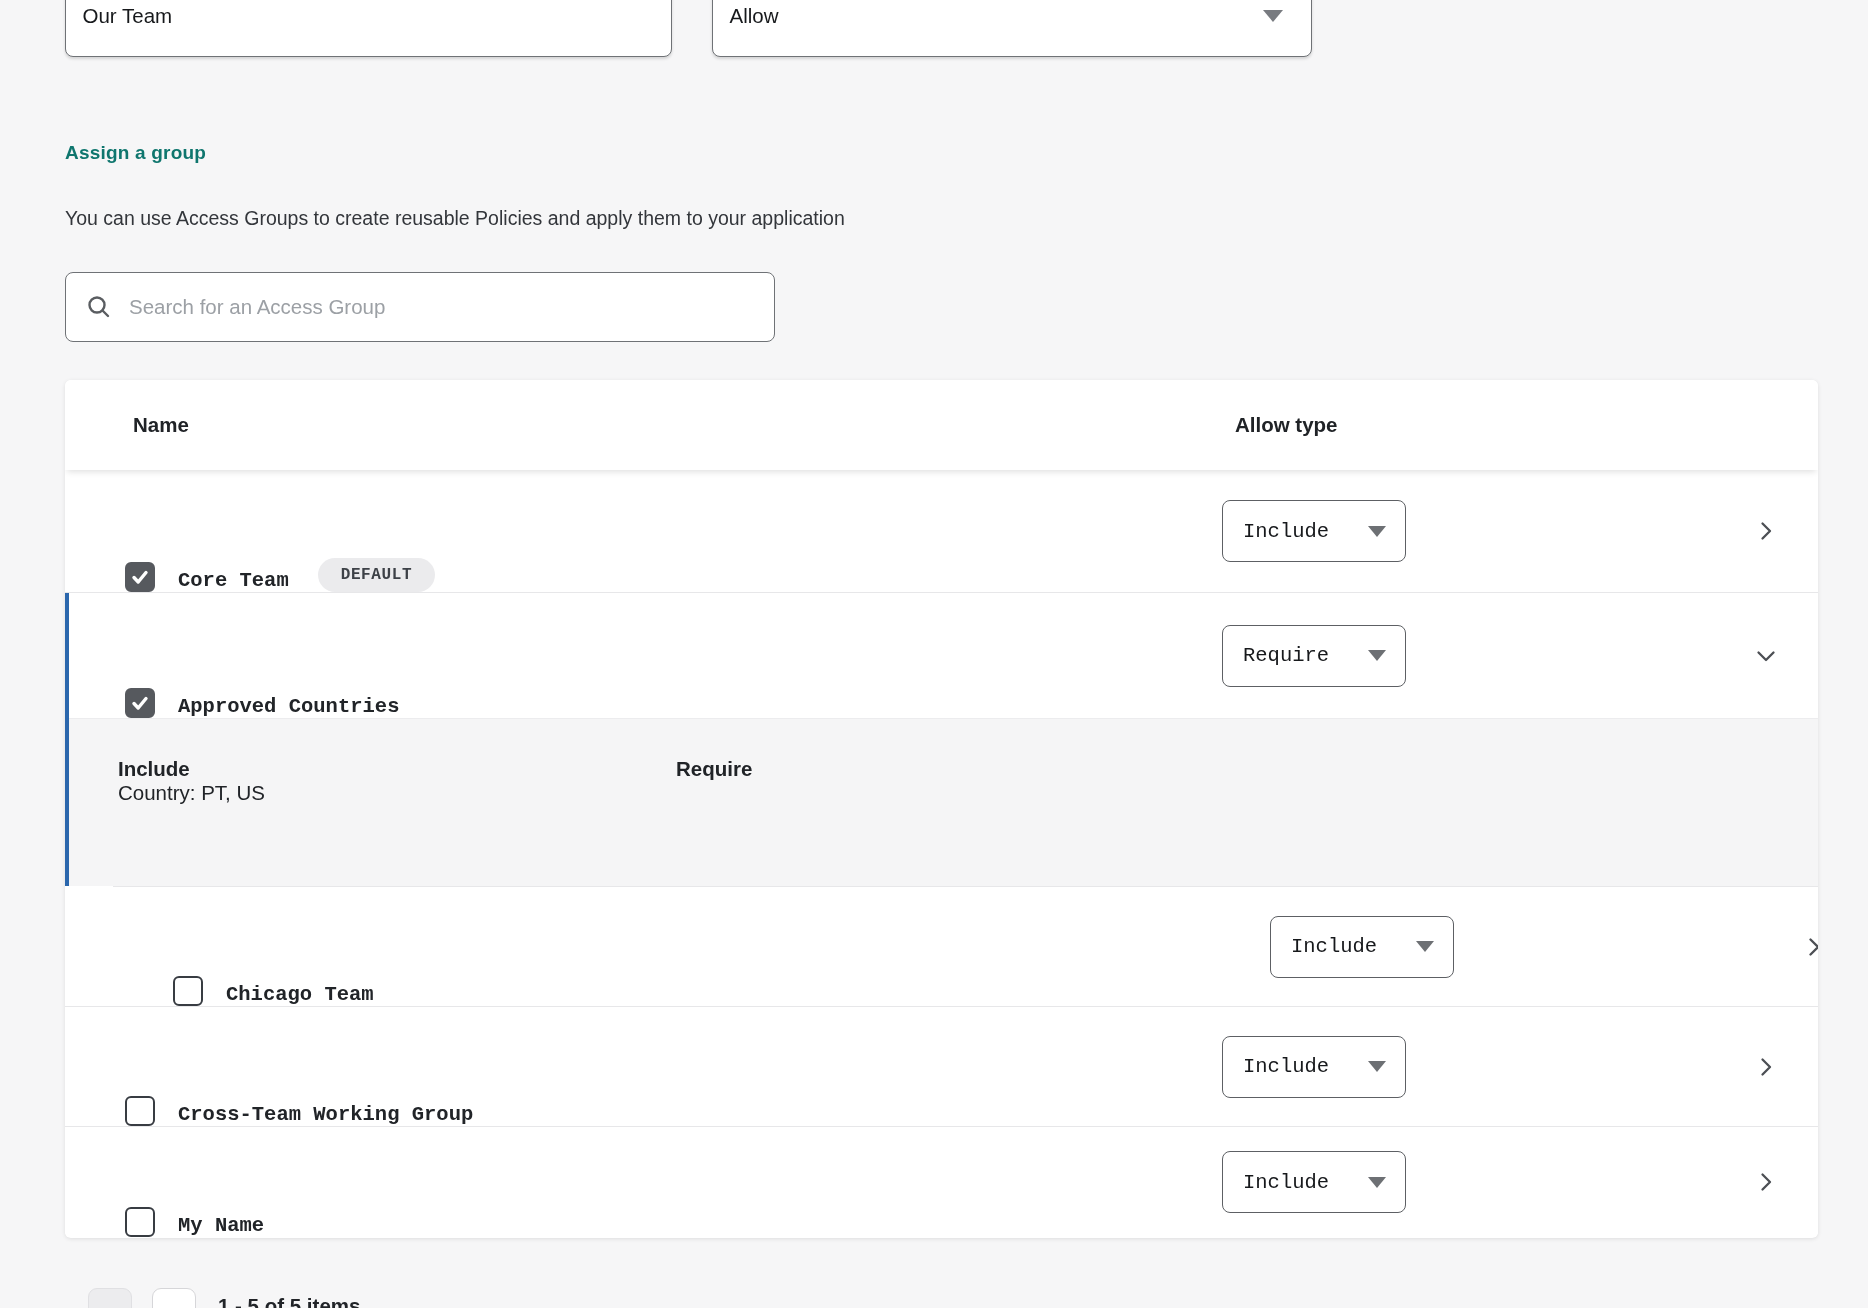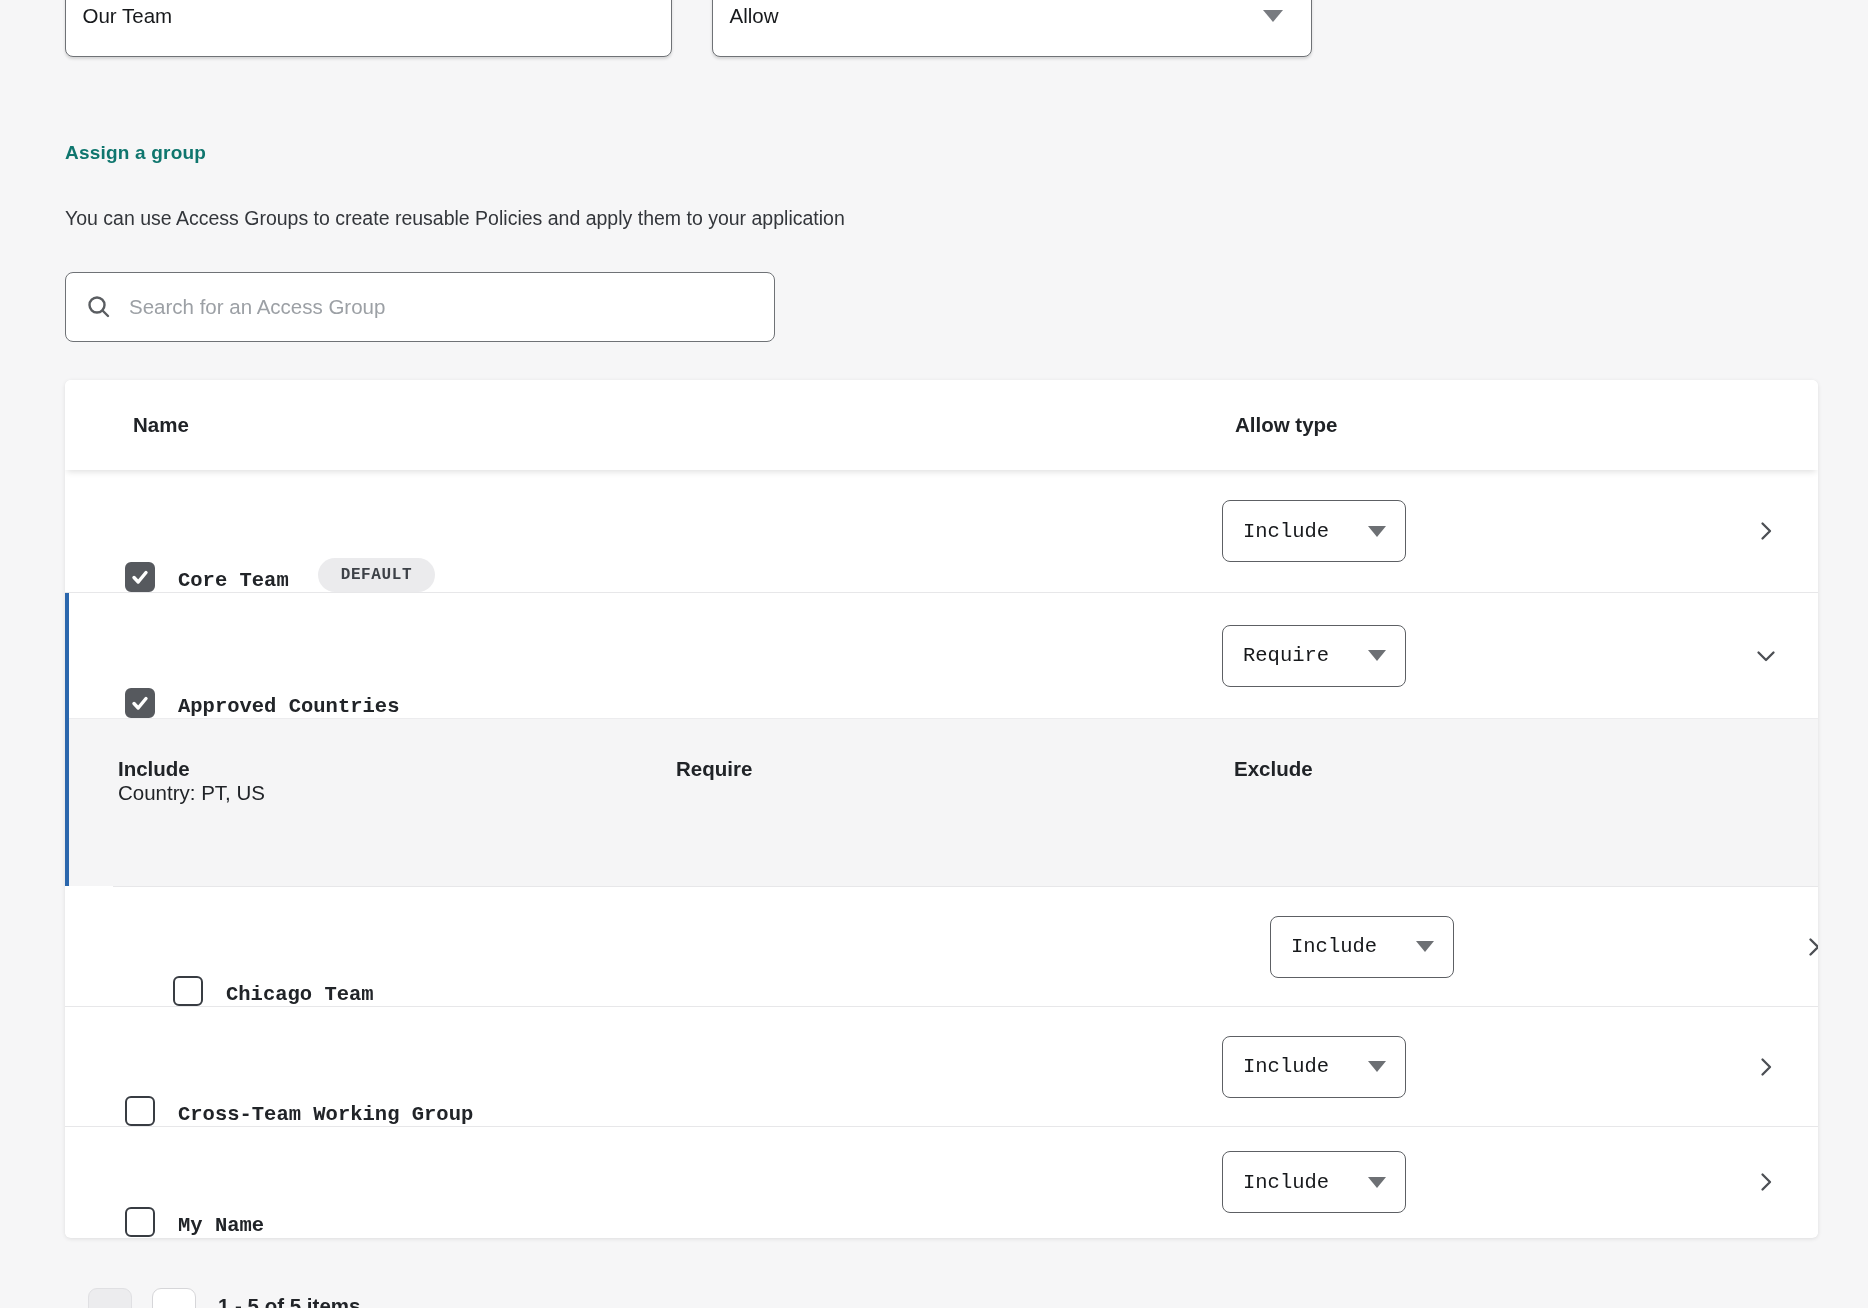--- a/index.html
+++ b/index.html
@@ -258,24 +258,20 @@
     <div class="details-panel">
       <div class="details-cols">
         <div class="details-col">
           <div class="details-label">Include</div>
           <div class="details-value">Country: PT, US</div>
         </div>
         <div class="details-col">
           <div class="details-label">Require</div>
           <div class="details-value"></div>
         </div>
-        <div class="details-col">
-          <div class="details-label">Exclude</div>
-          <div class="details-value"></div>
-        </div>
       </div>
     </div>
   </div>
 
   <div class="row row-after-group" id="row-3">
     <span class="cbx unchecked"></span>
     <span class="row-name">Chicago Team</span>
     <div class="rule-select">
       <span>Include</span>
       <span class="caret-down"></span>

